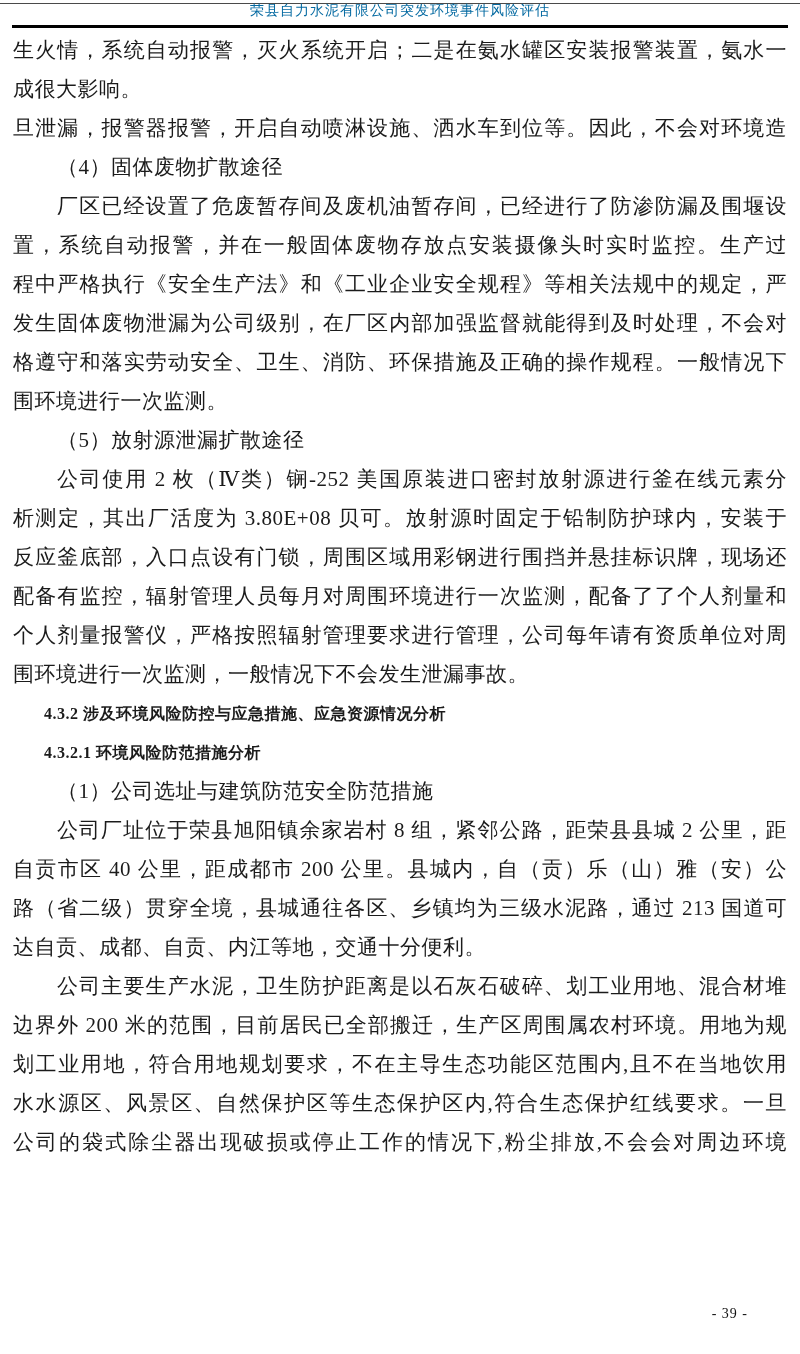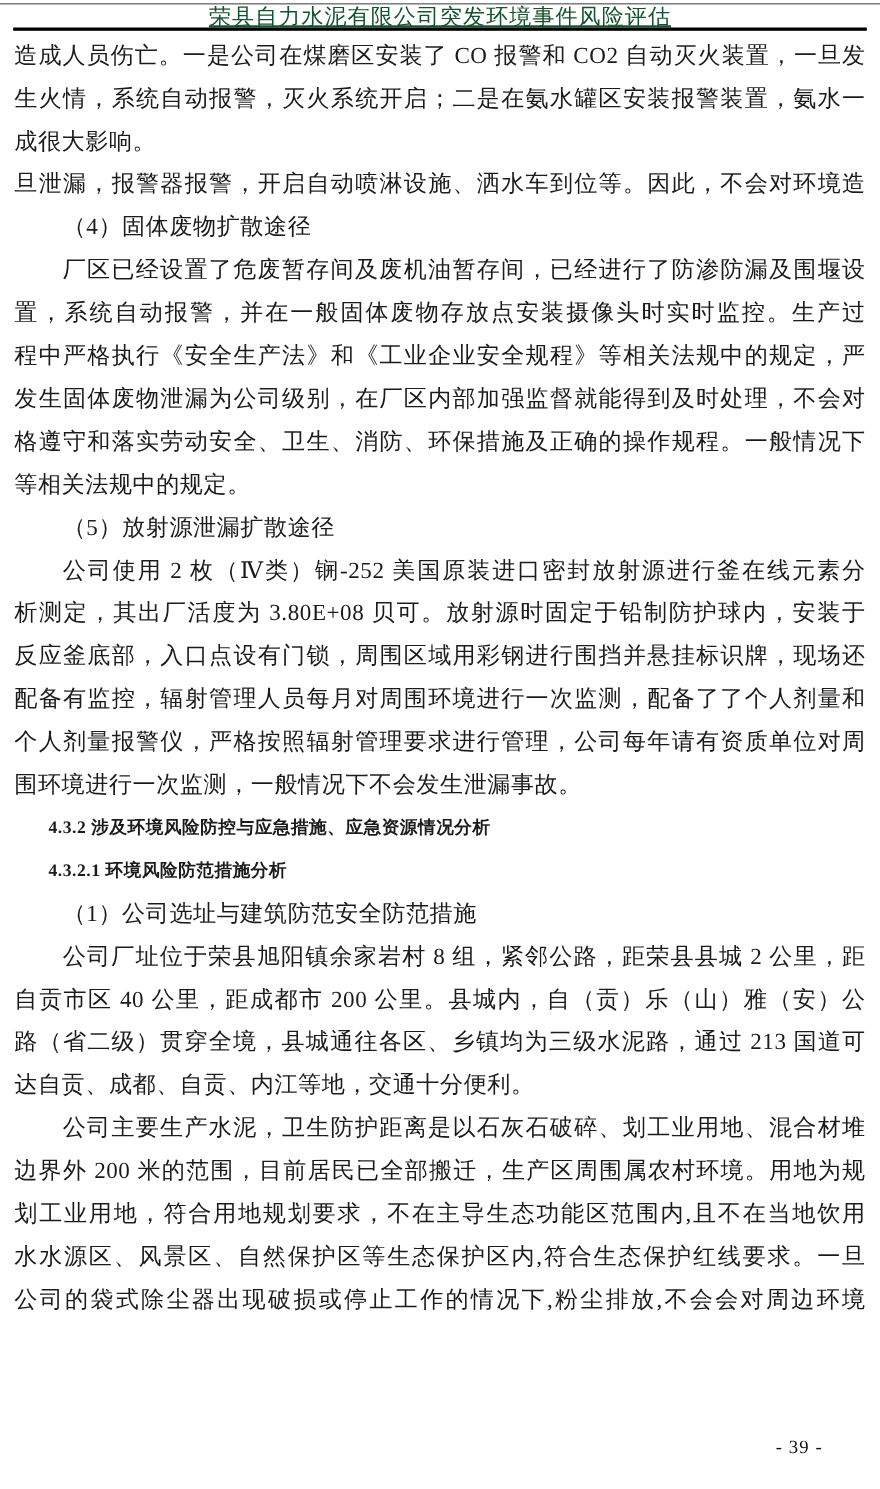--- a/index.html
+++ b/index.html
@@ -16,24 +16,23 @@
     position: absolute;
     top: 3px; left: 0; right: 0;
     height: 1px;
     background: #4a4a4a;
   }
   .header-title {
     position: absolute;
     top: 2px; left: 0;
     width: 100%;
     text-align: center;
-    font-size: 20px;
+    font-size: 14px;
     letter-spacing: 1px;
-    color: #14532d;
-    text-decoration: underline;
+    color: #0369a1;
   }
   .header-rule {
     position: absolute;
     top: 25px; left: 12px; right: 12px;
     height: 2.5px;
     background: #000;
   }
   .content {
     position: absolute;
     top: 31px;
@@ -55,47 +54,46 @@
   .line.indent { text-indent: 44px; }
   .line.heading {
     font-weight: bold;
     text-indent: 31px;
     font-size: 16px;
   }
   .page-number {
     position: absolute;
     top: 1306px;
     right: 52px;
-    font-size: 17px;
+    font-size: 14px;
     letter-spacing: 1px;
     color: #111;
     margin-left: 12px;
   }
 </style>
 </head>
 <body>
 
 <div class="top-rule"></div>
 
 <div class="header-title">荣县自力水泥有限公司突发环境事件风险评估</div>
 
 <div class="header-rule"></div>
 
 <div class="content">
-    <div class="line just">造成人员伤亡。一是公司在煤磨区安装了 CO 报警和 CO2 自动灭火装置，一旦发</div>
     <div class="line just">生火情，系统自动报警，灭火系统开启；二是在氨水罐区安装报警装置，氨水一</div>
     <div class="line left">成很大影响。</div>
     <div class="line just">旦泄漏，报警器报警，开启自动喷淋设施、洒水车到位等。因此，不会对环境造</div>
     <div class="line left indent">（4）固体废物扩散途径</div>
     <div class="line just indent">厂区已经设置了危废暂存间及废机油暂存间，已经进行了防渗防漏及围堰设</div>
     <div class="line just">置，系统自动报警，并在一般固体废物存放点安装摄像头时实时监控。生产过</div>
     <div class="line just">程中严格执行《安全生产法》和《工业企业安全规程》等相关法规中的规定，严</div>
     <div class="line just">发生固体废物泄漏为公司级别，在厂区内部加强监督就能得到及时处理，不会对</div>
     <div class="line just">格遵守和落实劳动安全、卫生、消防、环保措施及正确的操作规程。一般情况下</div>
-    <div class="line left">等相关法规中的规定。</div>
+    <div class="line left">围环境进行一次监测。</div>
     <div class="line left indent">（5）放射源泄漏扩散途径</div>
     <div class="line just indent">公司使用 2 枚（Ⅳ类）锎-252 美国原装进口密封放射源进行釜在线元素分</div>
     <div class="line just">析测定，其出厂活度为 3.80E+08 贝可。放射源时固定于铅制防护球内，安装于</div>
     <div class="line just">反应釜底部，入口点设有门锁，周围区域用彩钢进行围挡并悬挂标识牌，现场还</div>
     <div class="line just">配备有监控，辐射管理人员每月对周围环境进行一次监测，配备了了个人剂量和</div>
     <div class="line just">个人剂量报警仪，严格按照辐射管理要求进行管理，公司每年请有资质单位对周</div>
     <div class="line left">围环境进行一次监测，一般情况下不会发生泄漏事故。</div>
     <div class="line heading">4.3.2 涉及环境风险防控与应急措施、应急资源情况分析</div>
     <div class="line heading">4.3.2.1 环境风险防范措施分析</div>
     <div class="line left indent">（1）公司选址与建筑防范安全防范措施</div>

